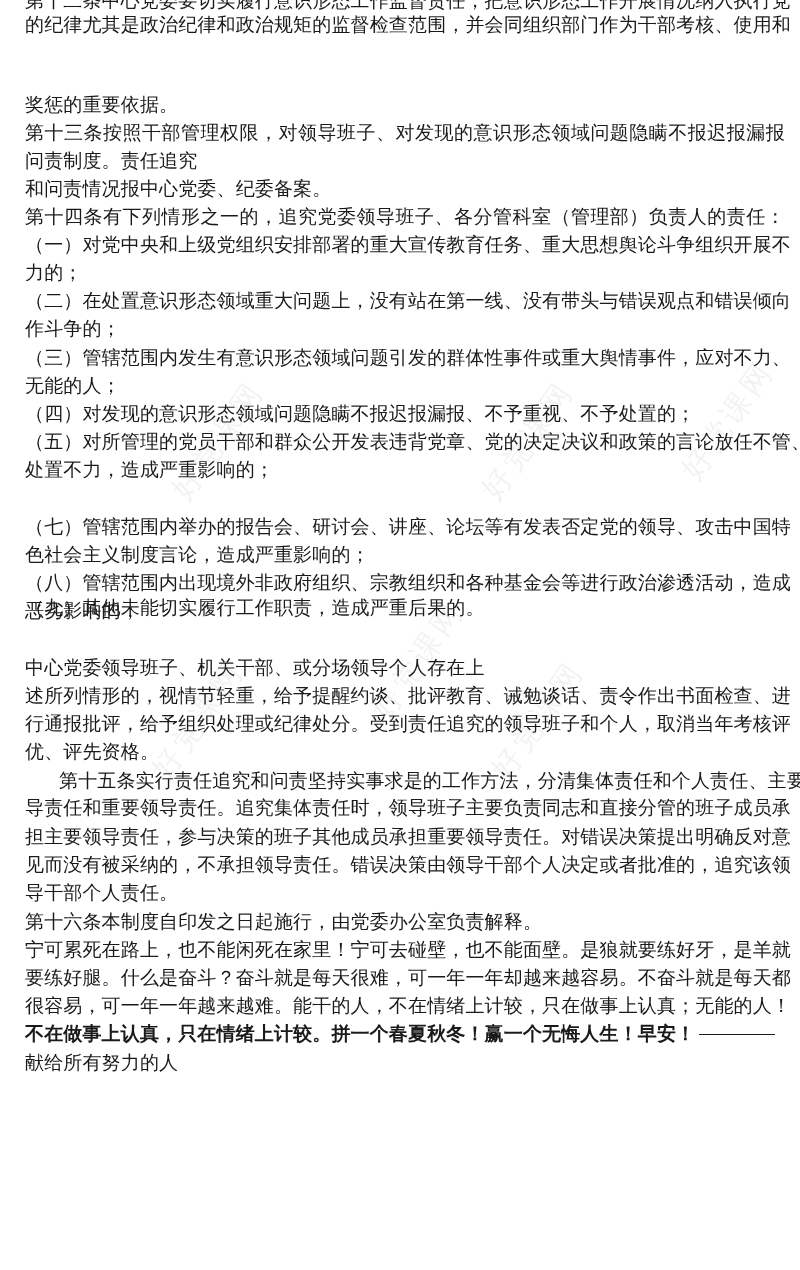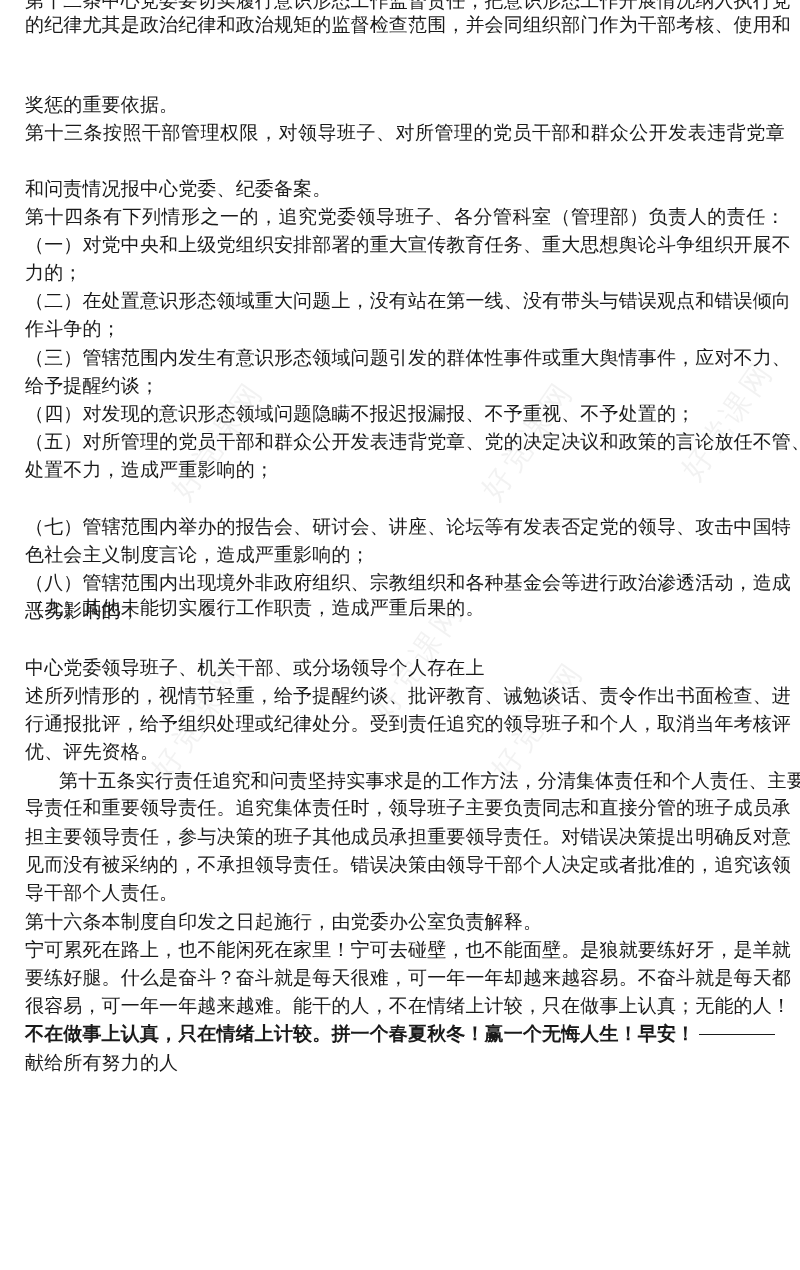--- a/index.html
+++ b/index.html
@@ -65,29 +65,30 @@
   <div class="watermark" style="left:460px; top:420px;">好党课网</div>
   <div class="watermark" style="left:660px; top:400px;">好党课网</div>
   <div class="watermark" style="left:130px; top:700px;">好党课网</div>
   <div class="watermark" style="left:350px; top:640px;">好党课网</div>
   <div class="watermark" style="left:470px; top:700px;">好党课网</div>
 
   <div class="line justify" style="top:-14px;">第十二条中心党委要切实履行意识形态工作监督责任，把意识形态工作开展情况纳入执行党</div>
   <div class="line justify" style="top:10px;">的纪律尤其是政治纪律和政治规矩的监督检查范围，并会同组织部门作为干部考核、使用和</div>
 
   <div class="line" style="top:90px;">奖惩的重要依据。</div>
-  <div class="line justify" style="top:118px;">第十三条按照干部管理权限，对领导班子、对所管理的党员干部和群众公开发表违背党章</div>
+  <div class="line justify" style="top:118px;">第十三条按照干部管理权限，对领导班子、对发现的意识形态领域问题隐瞒不报迟报漏报</div>
+  <div class="line" style="top:146px;">问责制度。责任追究</div>
   <div class="line" style="top:174px;">和问责情况报中心党委、纪委备案。</div>
   <div class="line justify" style="top:202px;">第十四条有下列情形之一的，追究党委领导班子、各分管科室（管理部）负责人的责任：</div>
   <div class="line justify" style="top:230px;">（一）对党中央和上级党组织安排部署的重大宣传教育任务、重大思想舆论斗争组织开展不</div>
   <div class="line" style="top:258px;">力的；</div>
   <div class="line justify" style="top:286px;">（二）在处置意识形态领域重大问题上，没有站在第一线、没有带头与错误观点和错误倾向</div>
   <div class="line" style="top:314px;">作斗争的；</div>
   <div class="line justify" style="top:343px;">（三）管辖范围内发生有意识形态领域问题引发的群体性事件或重大舆情事件，应对不力、</div>
-  <div class="line" style="top:371px;">给予提醒约谈；</div>
+  <div class="line" style="top:371px;">无能的人；</div>
   <div class="line" style="top:399px;">（四）对发现的意识形态领域问题隐瞒不报迟报漏报、不予重视、不予处置的；</div>
   <div class="line justify" style="top:427px;">（五）对所管理的党员干部和群众公开发表违背党章、党的决定决议和政策的言论放任不管、</div>
   <div class="line" style="top:455px;">处置不力，造成严重影响的；</div>
   <div class="line justify" style="top:512px;">（七）管辖范围内举办的报告会、研讨会、讲座、论坛等有发表否定党的领导、攻击中国特</div>
   <div class="line" style="top:540px;">色社会主义制度言论，造成严重影响的；</div>
   <div class="line justify" style="top:568px;">（八）管辖范围内出现境外非政府组织、宗教组织和各种基金会等进行政治渗透活动，造成</div>
   <div class="line" style="top:596px;">恶劣影响的；</div>
   <div class="line" style="top:593px;">（九）其他未能切实履行工作职责，造成严重后果的。</div>
   <div class="line" style="top:653px;">中心党委领导班子、机关干部、或分场领导个人存在上</div>
   <div class="line justify" style="top:681px;">述所列情形的，视情节轻重，给予提醒约谈、批评教育、诫勉谈话、责令作出书面检查、进</div>

